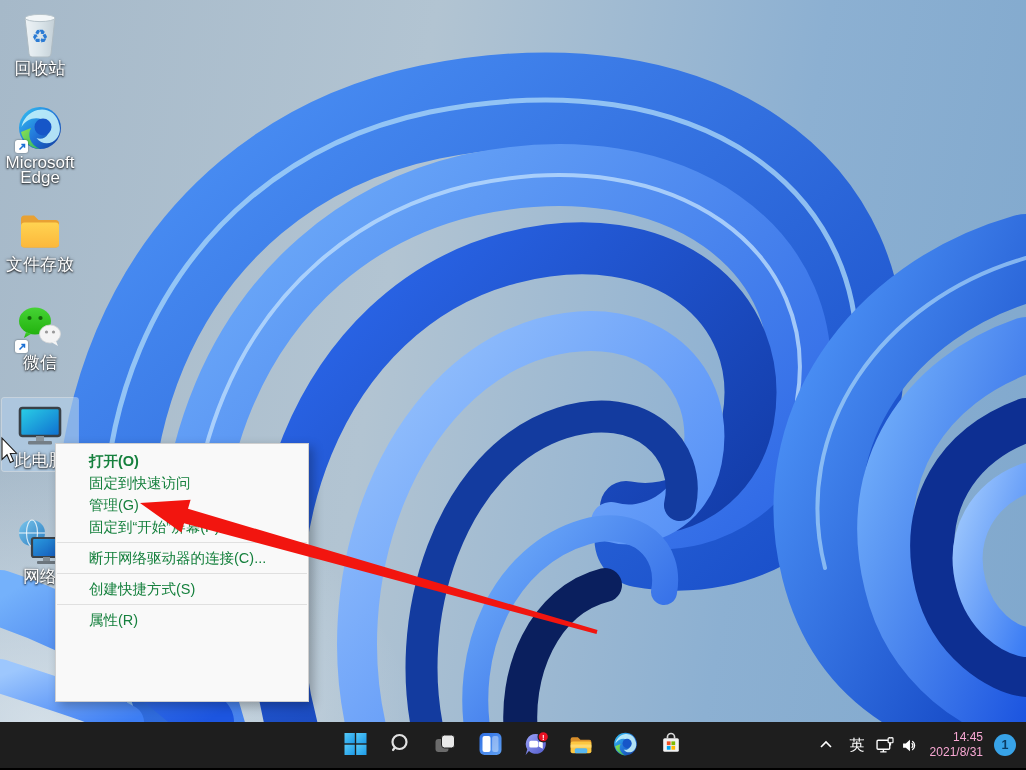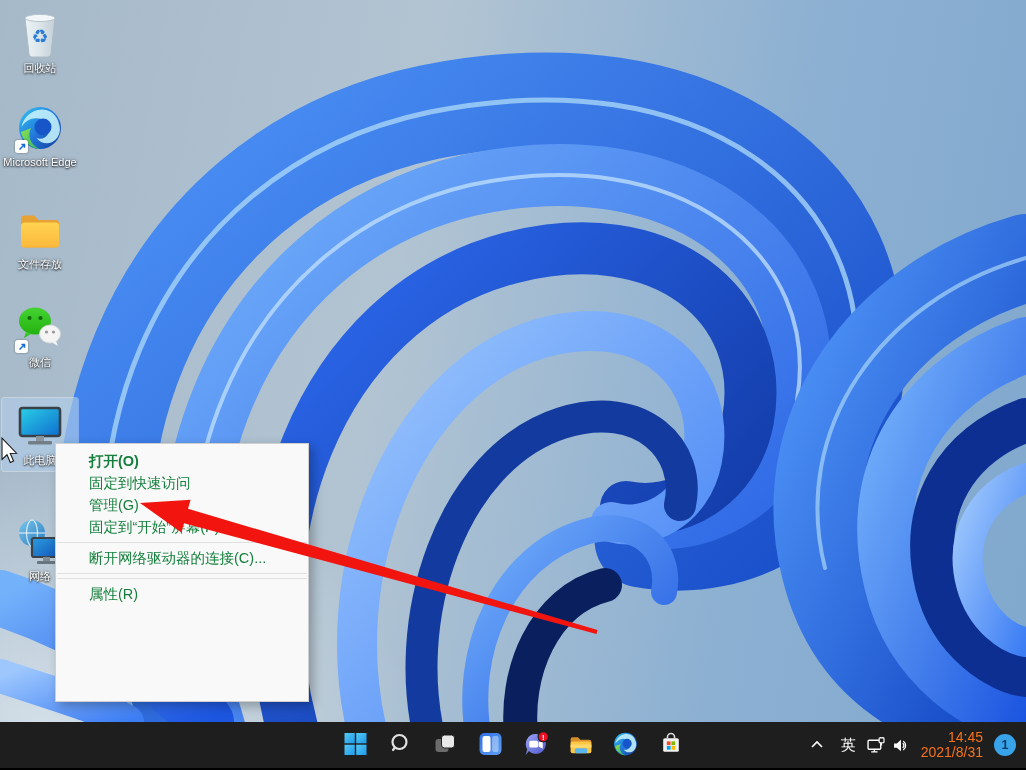--- a/index.html
+++ b/index.html
@@ -17,21 +17,21 @@
   }
   .bloom{position:absolute;left:0;top:0;width:1026px;height:722px;}
   
   .dicon{
     position:absolute;left:2px;width:76px;text-align:center;padding:4px 0 3px 0;
     border-radius:2px;
   }
   .dicon.sel{background:rgba(175,204,232,.65);outline:1px solid rgba(255,255,255,.35);}
   .ic{width:48px;height:48px;margin:0 auto;position:relative;}
   .dlabel{
-    margin-top:3px;font-size:11px;line-height:15px;color:#fff;
+    margin-top:3px;font-size:17px;line-height:15px;color:#fff;
     text-shadow:0 1px 2px rgba(0,0,0,.9),0 0 3px rgba(0,0,0,.55);
   }
   .sc{
     position:absolute;left:-1px;bottom:-1px;width:13px;height:13px;background:#fff;
     border-radius:2.5px;box-shadow:0 0 2px rgba(0,0,0,.5);display:flex;align-items:center;justify-content:center;
   }
   
   .cmenu{
     position:absolute;left:55px;top:443px;width:254px;height:259px;box-sizing:border-box;
     background:#f9f9f9;border:1px solid #cfcfcf;box-shadow:4px 4px 10px rgba(0,0,0,.28);
@@ -50,21 +50,21 @@
   .tb-center{
     position:absolute;left:50%;top:2px;transform:translateX(-50%);
     display:flex;align-items:center;gap:5px;
   }
   .tb{width:40px;height:40px;border-radius:4px;display:flex;align-items:center;justify-content:center;position:relative;}
   .tray{
     position:absolute;right:10px;top:0;height:46px;display:flex;align-items:center;gap:11px;color:#fff;
   }
   .tray-lang{font-size:15px;}
   .tray-ico{display:flex;align-items:center;gap:7px;}
-  .clock{text-align:right;font-size:14px;line-height:15px;color:#f97316;}
+  .clock{text-align:right;font-size:12px;line-height:15px;color:#f9a8d4;}
   .badge{
     width:22px;height:22px;border-radius:50%;background:#38a3e8;color:#0c3c63;
     font-size:12.5px;font-weight:bold;display:flex;align-items:center;justify-content:center;
   }
 </style>
 </head>
 <body>
 
 <div class="desktop">
   <svg class="bloom" viewBox="0 0 1026 722">
@@ -240,20 +240,21 @@
 </div>
 
 <div class="cmenu">
   <div class="mi bold">打开(O)</div>
   <div class="mi">固定到快速访问</div>
   <div class="mi">管理(G)</div>
   <div class="mi">固定到“开始”屏幕(P)</div>
   <div class="msep"></div>
   <div class="mi">断开网络驱动器的连接(C)...</div>
   <div class="msep"></div>
+  <div class="mi">创建快捷方式(S)</div>
   <div class="msep"></div>
   <div class="mi">属性(R)</div>
 </div>
 
 <svg class="overlay" viewBox="0 0 1026 770">
   <polygon points="140,503 190.6,499.7 188,508.8 597.5,630.1 596.5,633.9 184,523.2 181.4,532.4" fill="#f2150f"></polygon>
   <path d="M2,438 L2,459.5 L7,454.8 L10.3,462.5 L13.6,461 L10.3,453.5 L16.5,453.2 Z" fill="#fff" stroke="#1a1a1a" stroke-width="1.1"></path>
 </svg>
 
 <div class="taskbar">

